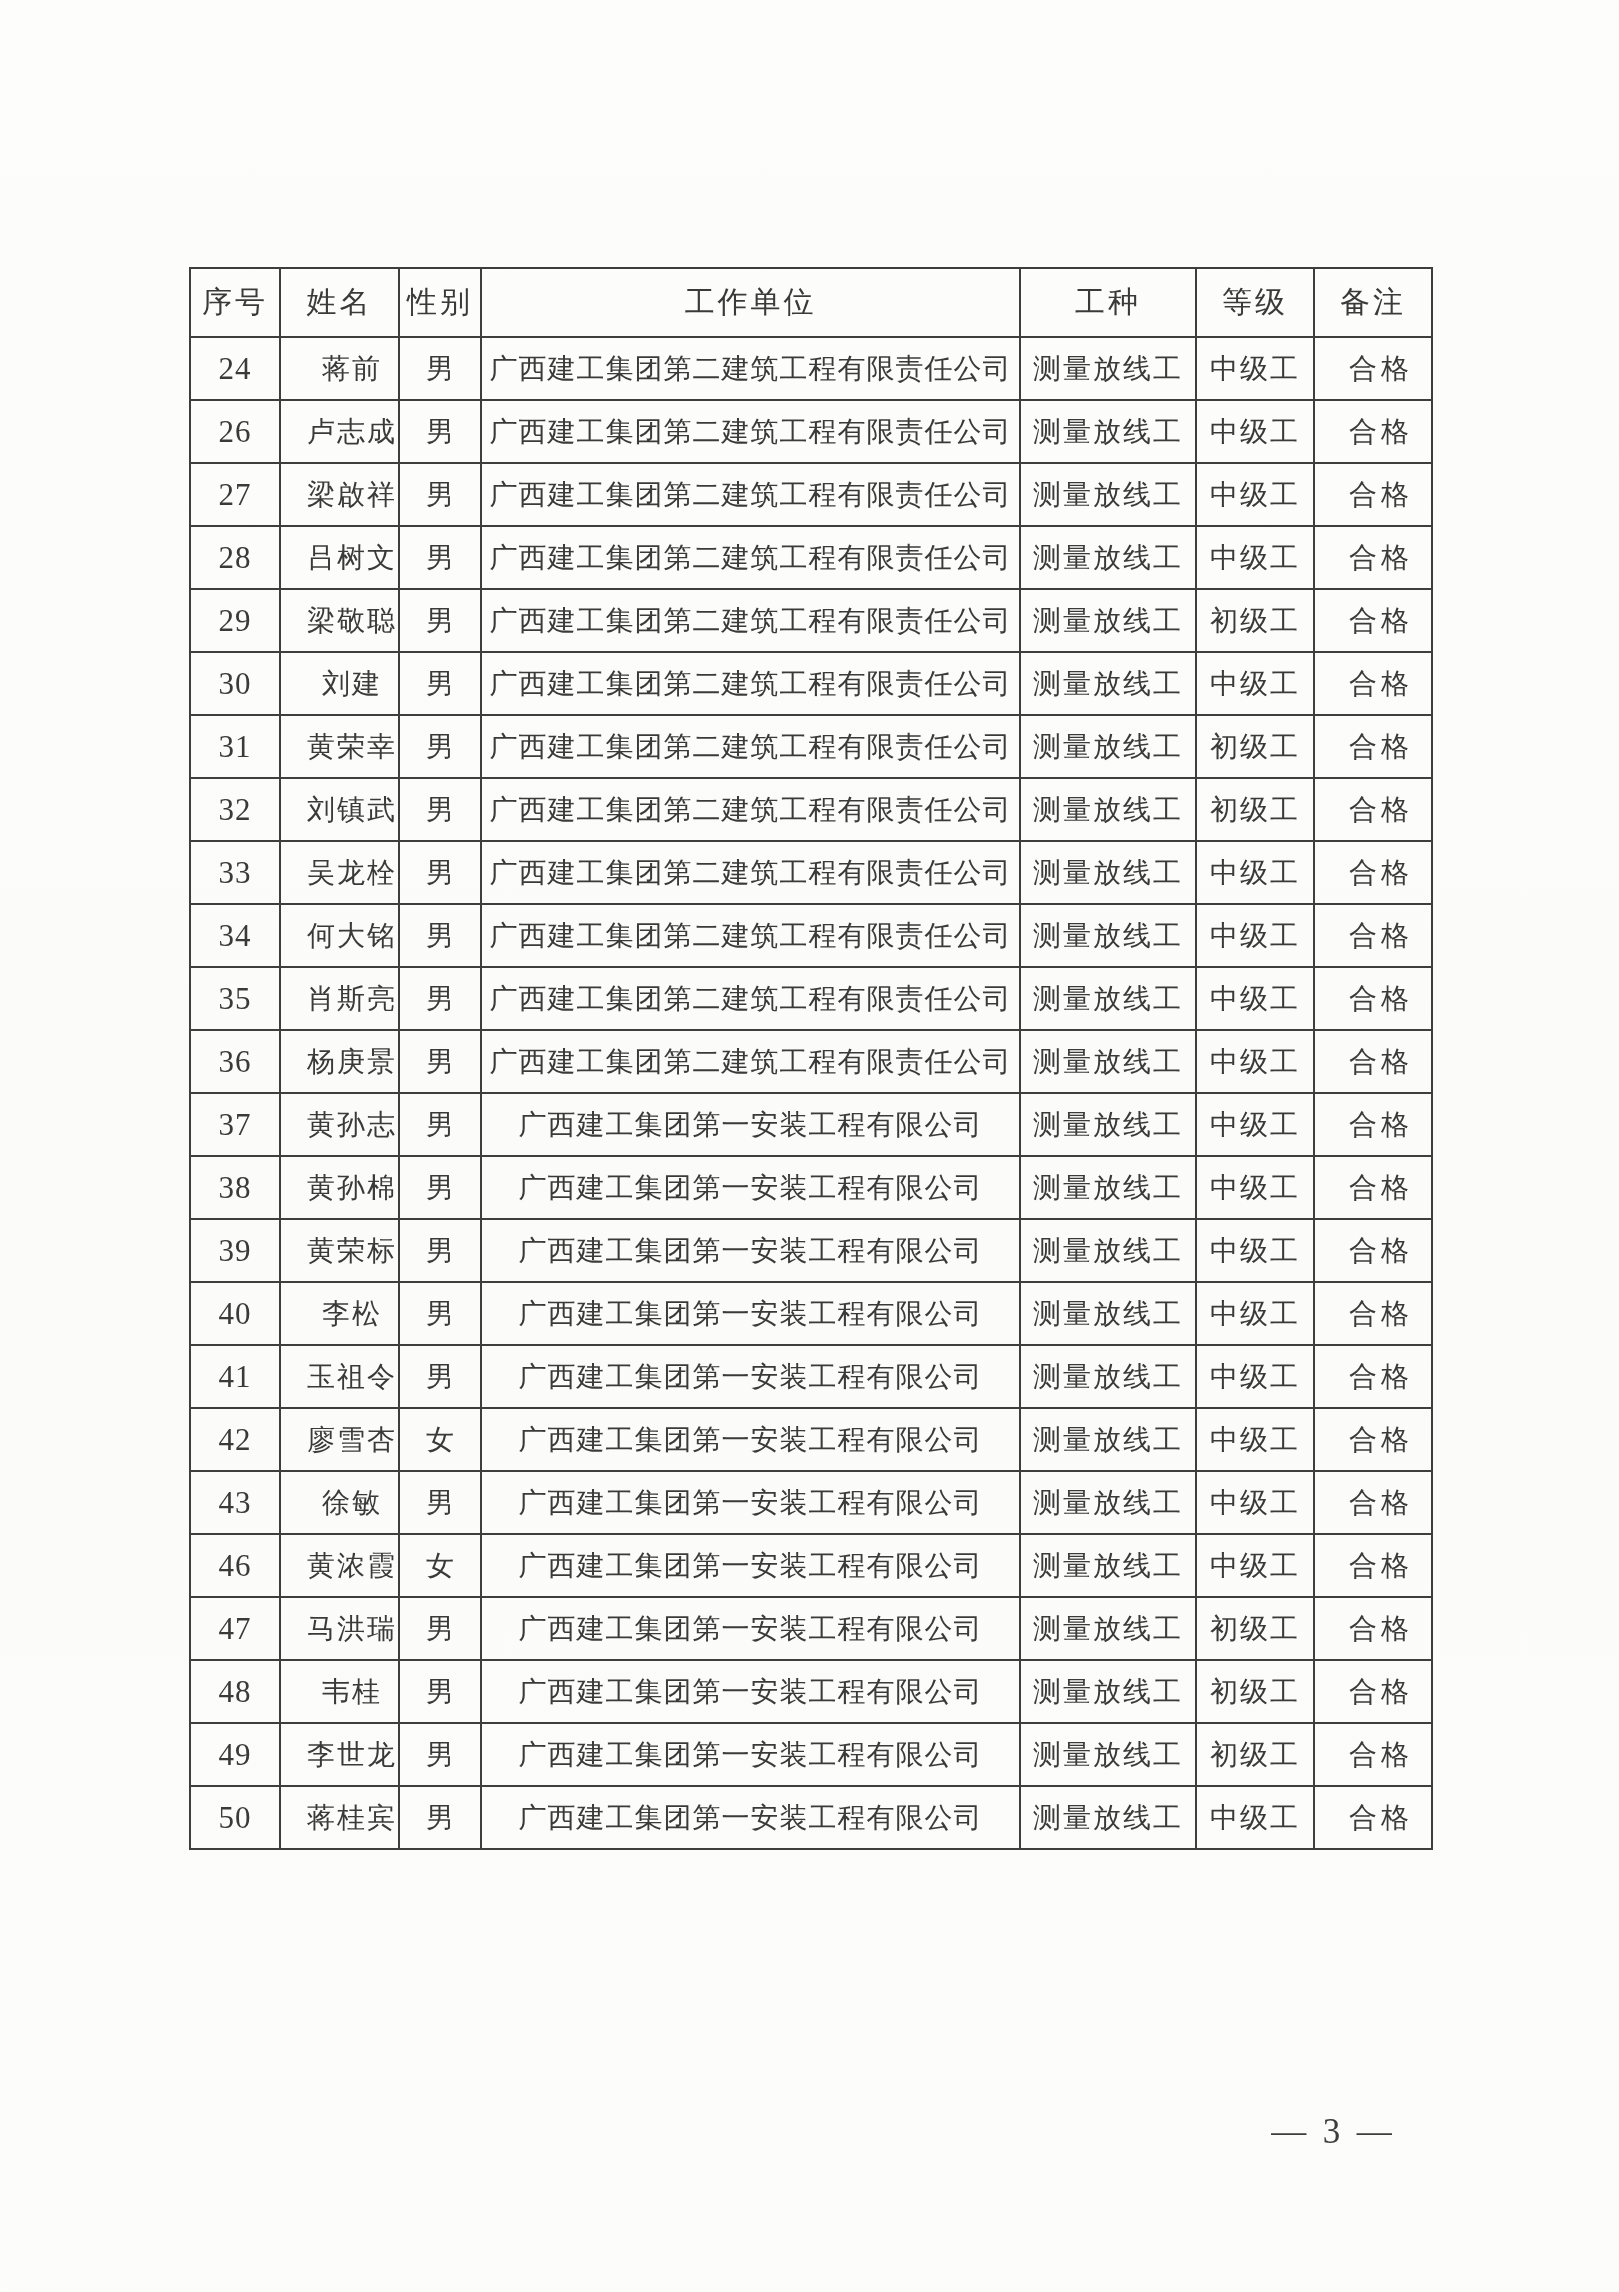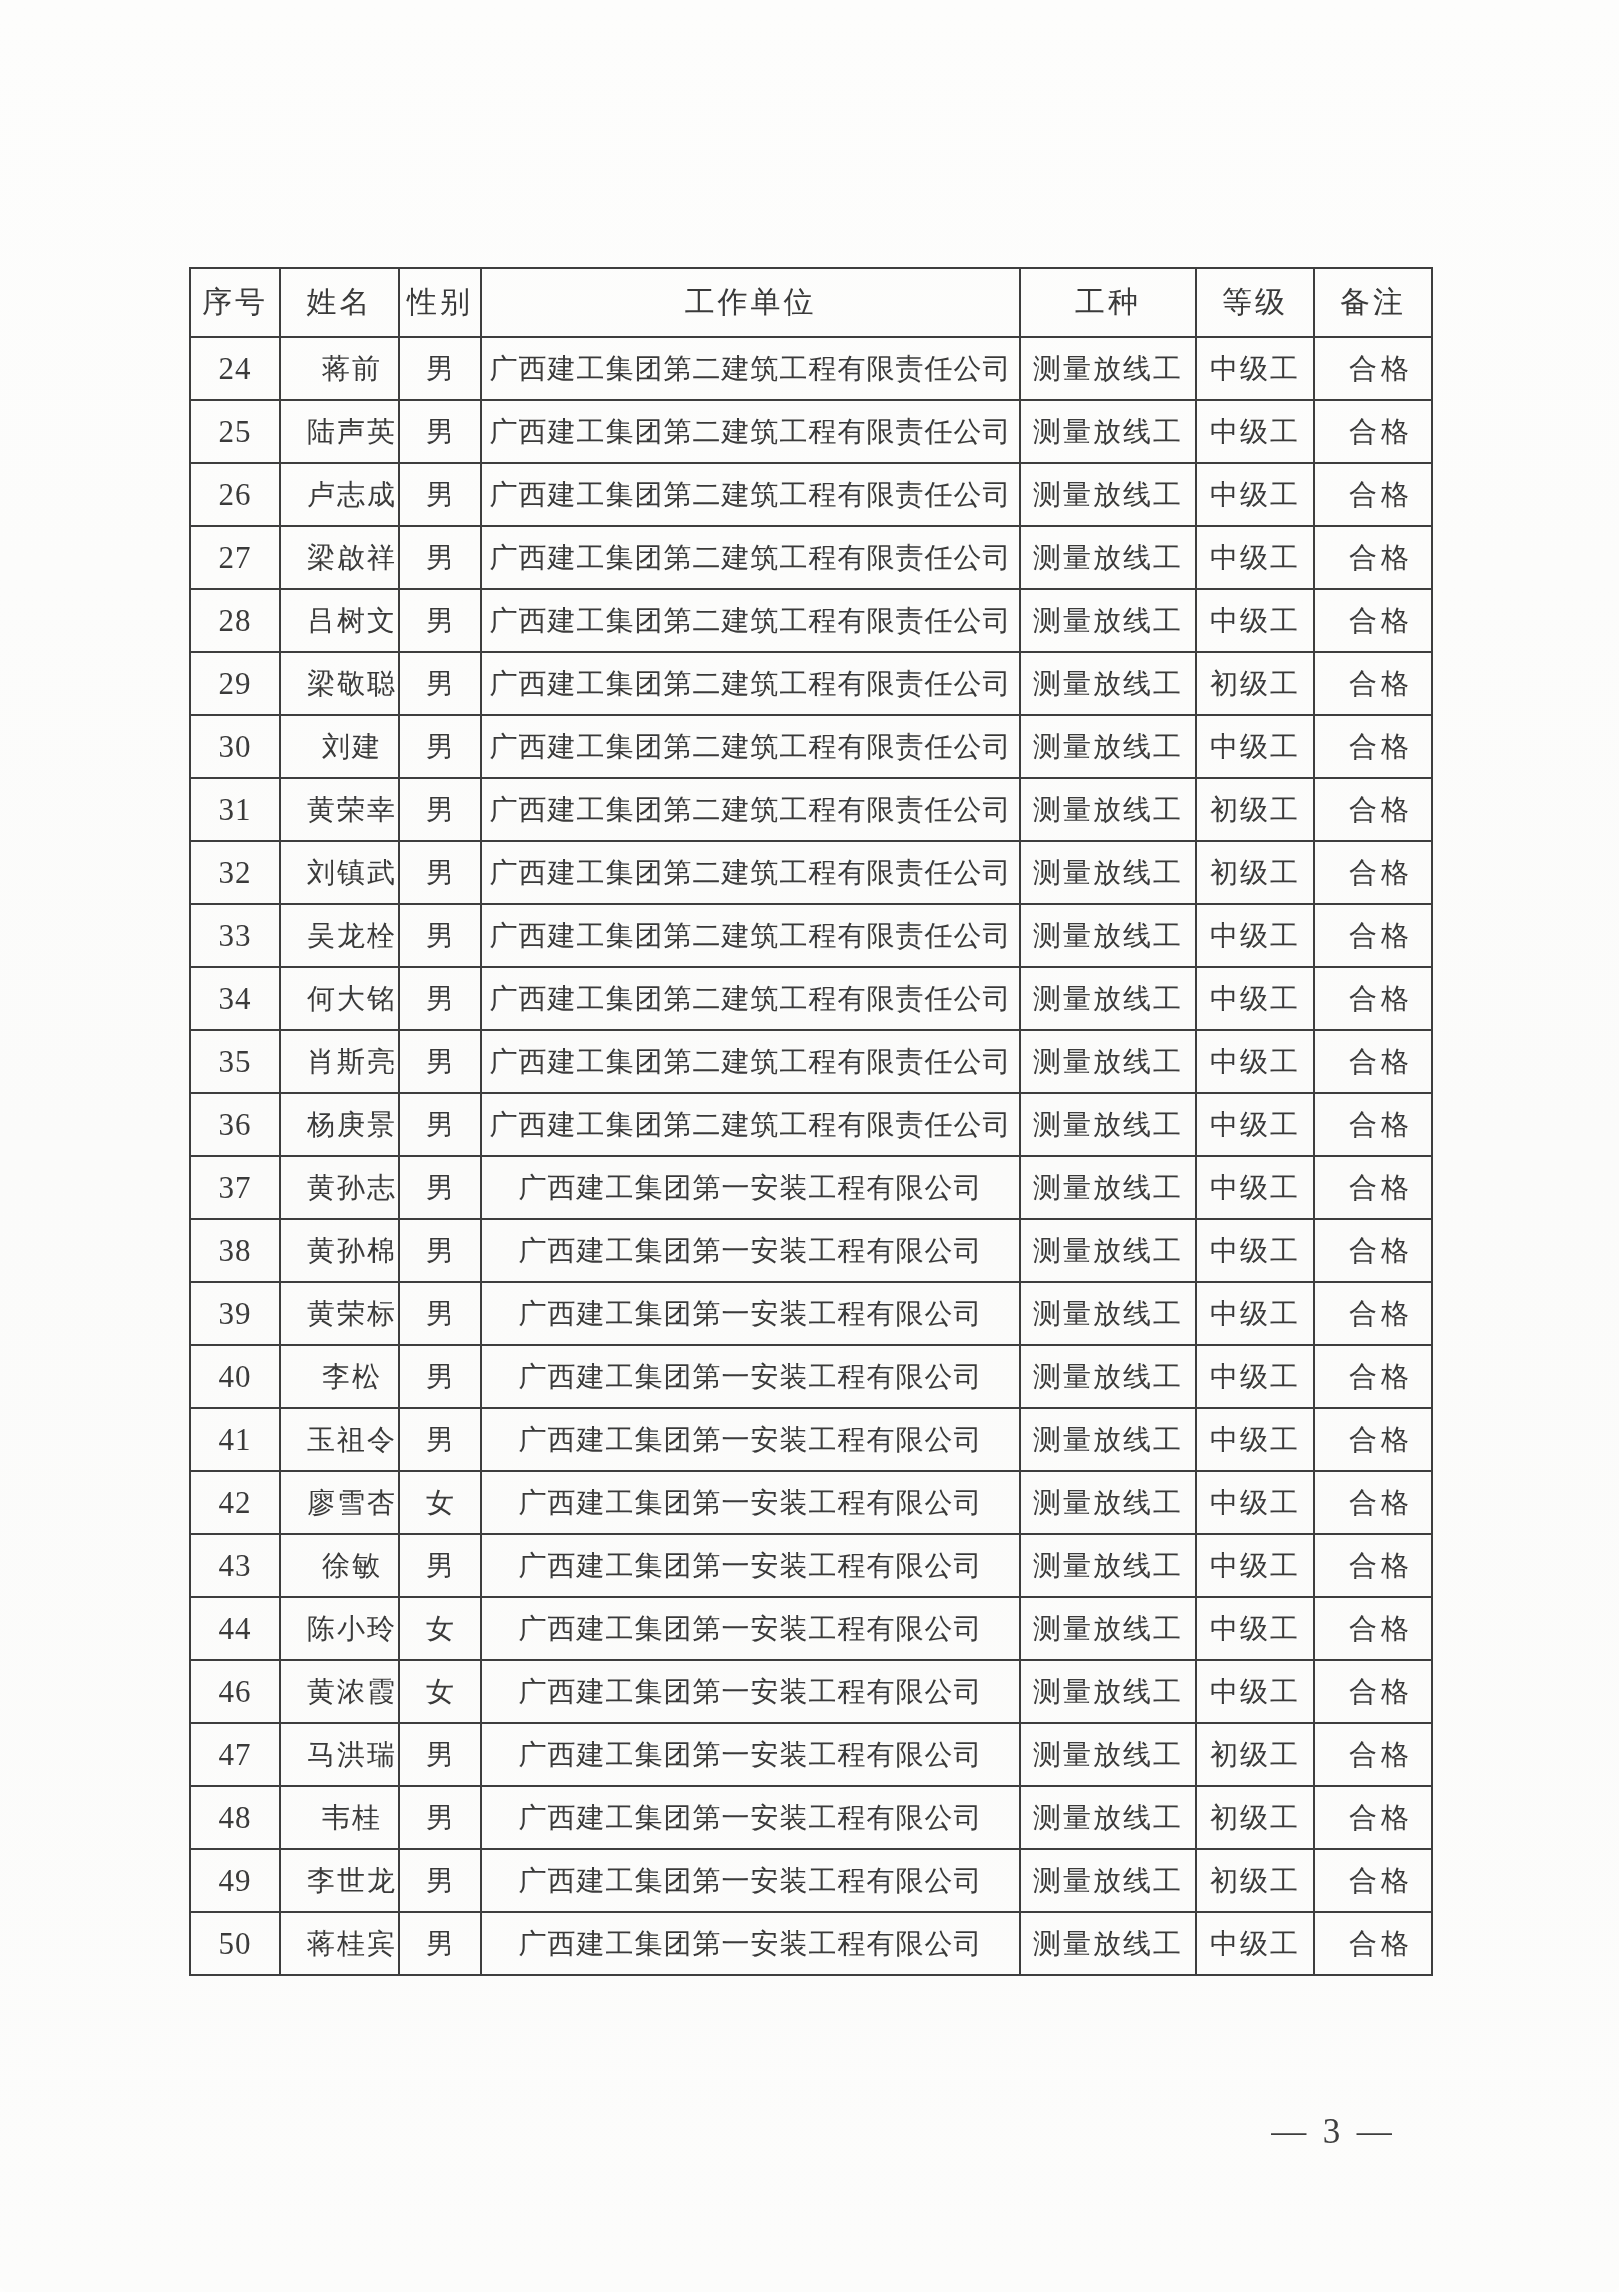--- a/index.html
+++ b/index.html
@@ -96,29 +96,20 @@
           <tr>
             <td class="cell-no">24</td>
             <td class="cell-name">蒋前</td>
             <td class="cell-gender">男</td>
             <td class="cell-unit">广西建工集团第二建筑工程有限责任公司</td>
             <td class="cell-trade">测量放线工</td>
             <td class="cell-level">中级工</td>
             <td class="cell-remark">合格</td>
           </tr>
           <tr>
-            <td class="cell-no">25</td>
-            <td class="cell-name">陆声英</td>
-            <td class="cell-gender">男</td>
-            <td class="cell-unit">广西建工集团第二建筑工程有限责任公司</td>
-            <td class="cell-trade">测量放线工</td>
-            <td class="cell-level">中级工</td>
-            <td class="cell-remark">合格</td>
-          </tr>
-          <tr>
             <td class="cell-no">26</td>
             <td class="cell-name">卢志成</td>
             <td class="cell-gender">男</td>
             <td class="cell-unit">广西建工集团第二建筑工程有限责任公司</td>
             <td class="cell-trade">测量放线工</td>
             <td class="cell-level">中级工</td>
             <td class="cell-remark">合格</td>
           </tr>
           <tr>
             <td class="cell-no">27</td>
@@ -261,29 +252,20 @@
             <td class="cell-gender">女</td>
             <td class="cell-unit">广西建工集团第一安装工程有限公司</td>
             <td class="cell-trade">测量放线工</td>
             <td class="cell-level">中级工</td>
             <td class="cell-remark">合格</td>
           </tr>
           <tr>
             <td class="cell-no">43</td>
             <td class="cell-name">徐敏</td>
             <td class="cell-gender">男</td>
-            <td class="cell-unit">广西建工集团第一安装工程有限公司</td>
-            <td class="cell-trade">测量放线工</td>
-            <td class="cell-level">中级工</td>
-            <td class="cell-remark">合格</td>
-          </tr>
-          <tr>
-            <td class="cell-no">44</td>
-            <td class="cell-name">陈小玲</td>
-            <td class="cell-gender">女</td>
             <td class="cell-unit">广西建工集团第一安装工程有限公司</td>
             <td class="cell-trade">测量放线工</td>
             <td class="cell-level">中级工</td>
             <td class="cell-remark">合格</td>
           </tr>
           <tr>
             <td class="cell-no">46</td>
             <td class="cell-name">黄浓霞</td>
             <td class="cell-gender">女</td>
             <td class="cell-unit">广西建工集团第一安装工程有限公司</td>

